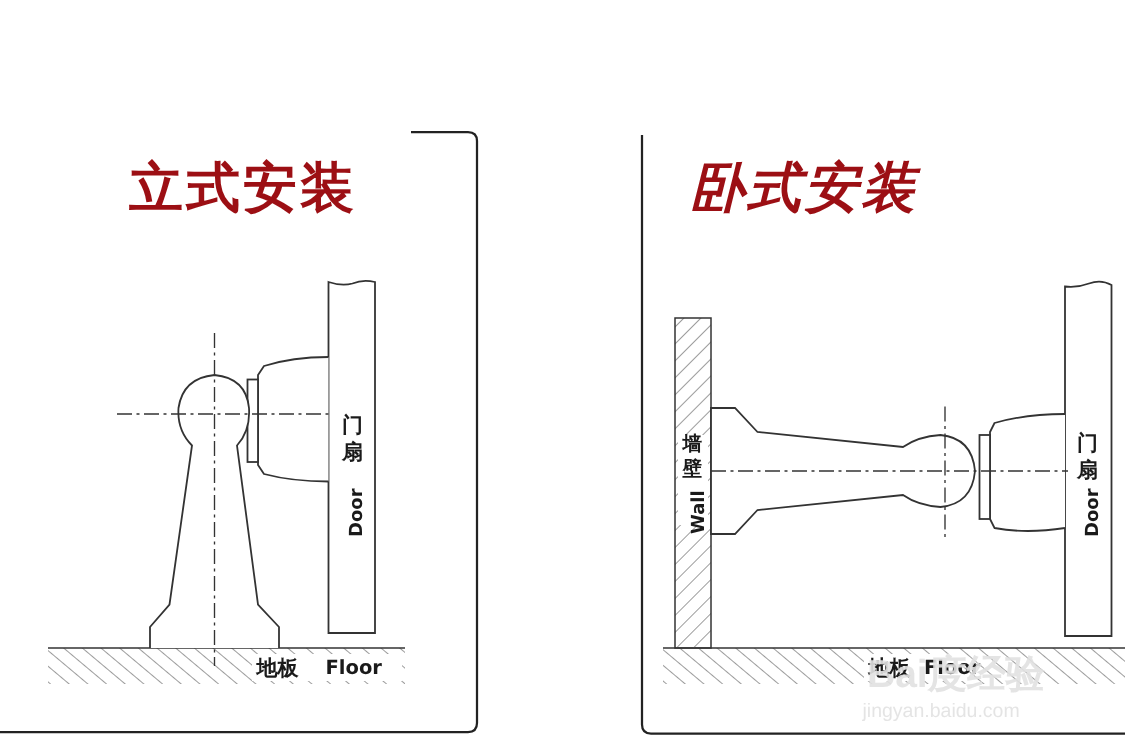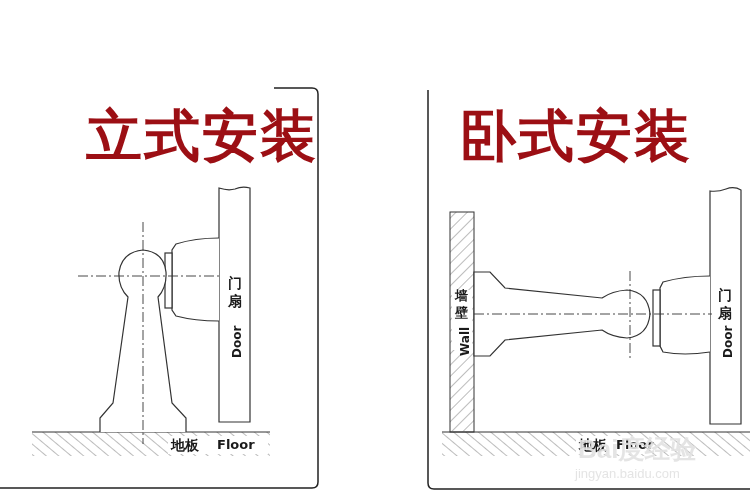--- a/index.html
+++ b/index.html
@@ -1,29 +1,29 @@
 <!DOCTYPE html>
 <html><head>
   <meta charset="utf-8">
   <style>
     html, body { margin: 0; padding: 0; background: #ffffff; }
     body { width: 750px; height: 500px; position: relative; overflow: hidden; font-family: "DejaVu Sans", sans-serif; }
     .title {
-      position: absolute; color: #9c0f14; font-size: 56px; font-weight: bold;
+      position: absolute; color: #9c0f14; font-size: 36px; font-weight: bold;
       font-family: "DejaVu Sans", sans-serif; letter-spacing: 2px; line-height: 1; white-space: nowrap;
     }
     svg { position: absolute; left: 0; top: 0; }
     .lbl { font-family: "DejaVu Sans", sans-serif; font-weight: bold; fill: #1a1a1a; }
     .wm { font-family: "Liberation Sans", sans-serif; fill: #e2e2e2; }
   </style>
 </head>
 <body>
 
 <div class="title" style="left:86px; top:108px;">立式安装</div>
-<div class="title" style="left:460px; top:108px;">卧式安装</div>
+<div class="title" style="left:460px; top:108px;font-style:italic;">卧式安装</div>
 
 <svg width="750" height="500" viewBox="0 0 750 500">
   <defs>
     <pattern id="hatch" patternUnits="userSpaceOnUse" width="8" height="8" patternTransform="rotate(-50)">
       <line x1="0" y1="0" x2="0" y2="8" stroke="#7a7a7a" stroke-width="1"></line>
     </pattern>
     <pattern id="hatchWall" patternUnits="userSpaceOnUse" width="8" height="8" patternTransform="rotate(45)">
       <line x1="0" y1="0" x2="0" y2="8" stroke="#7a7a7a" stroke-width="1"></line>
     </pattern>
   </defs>

